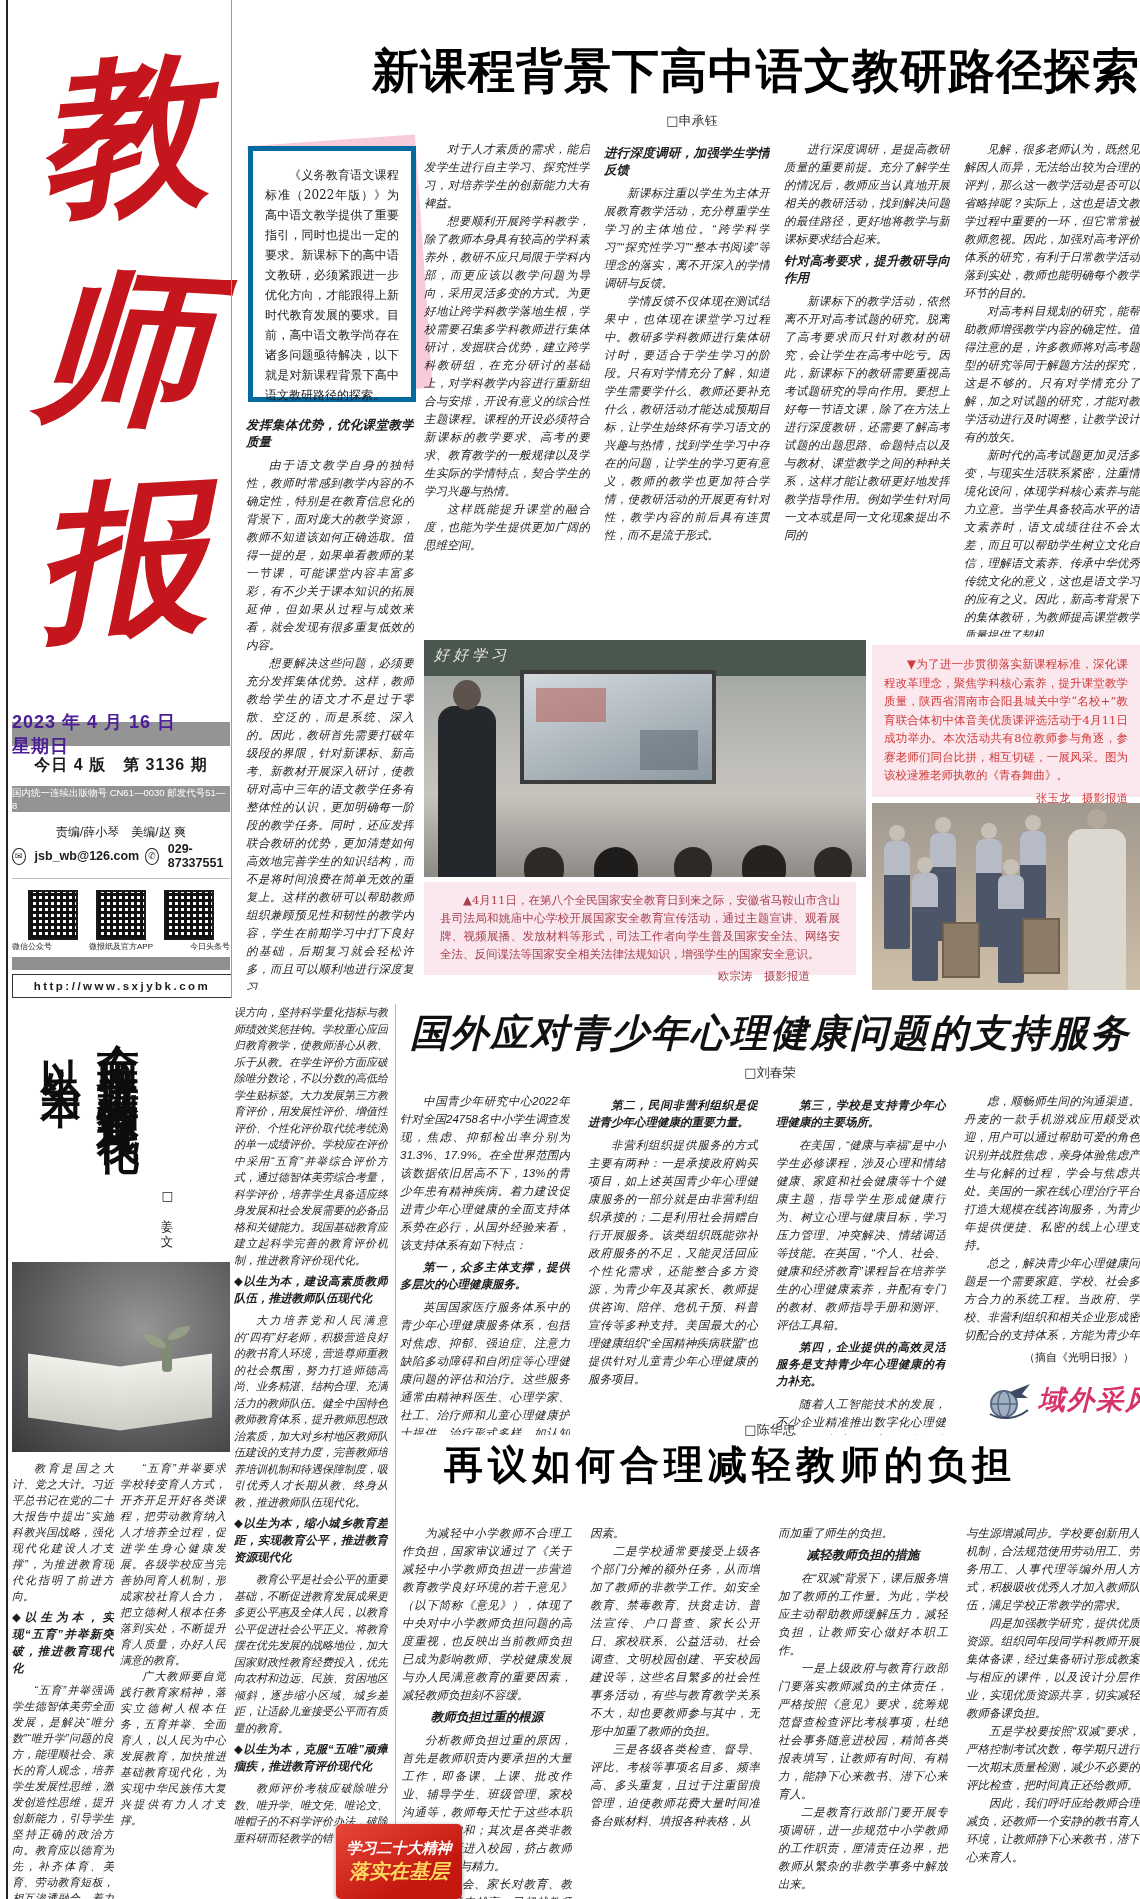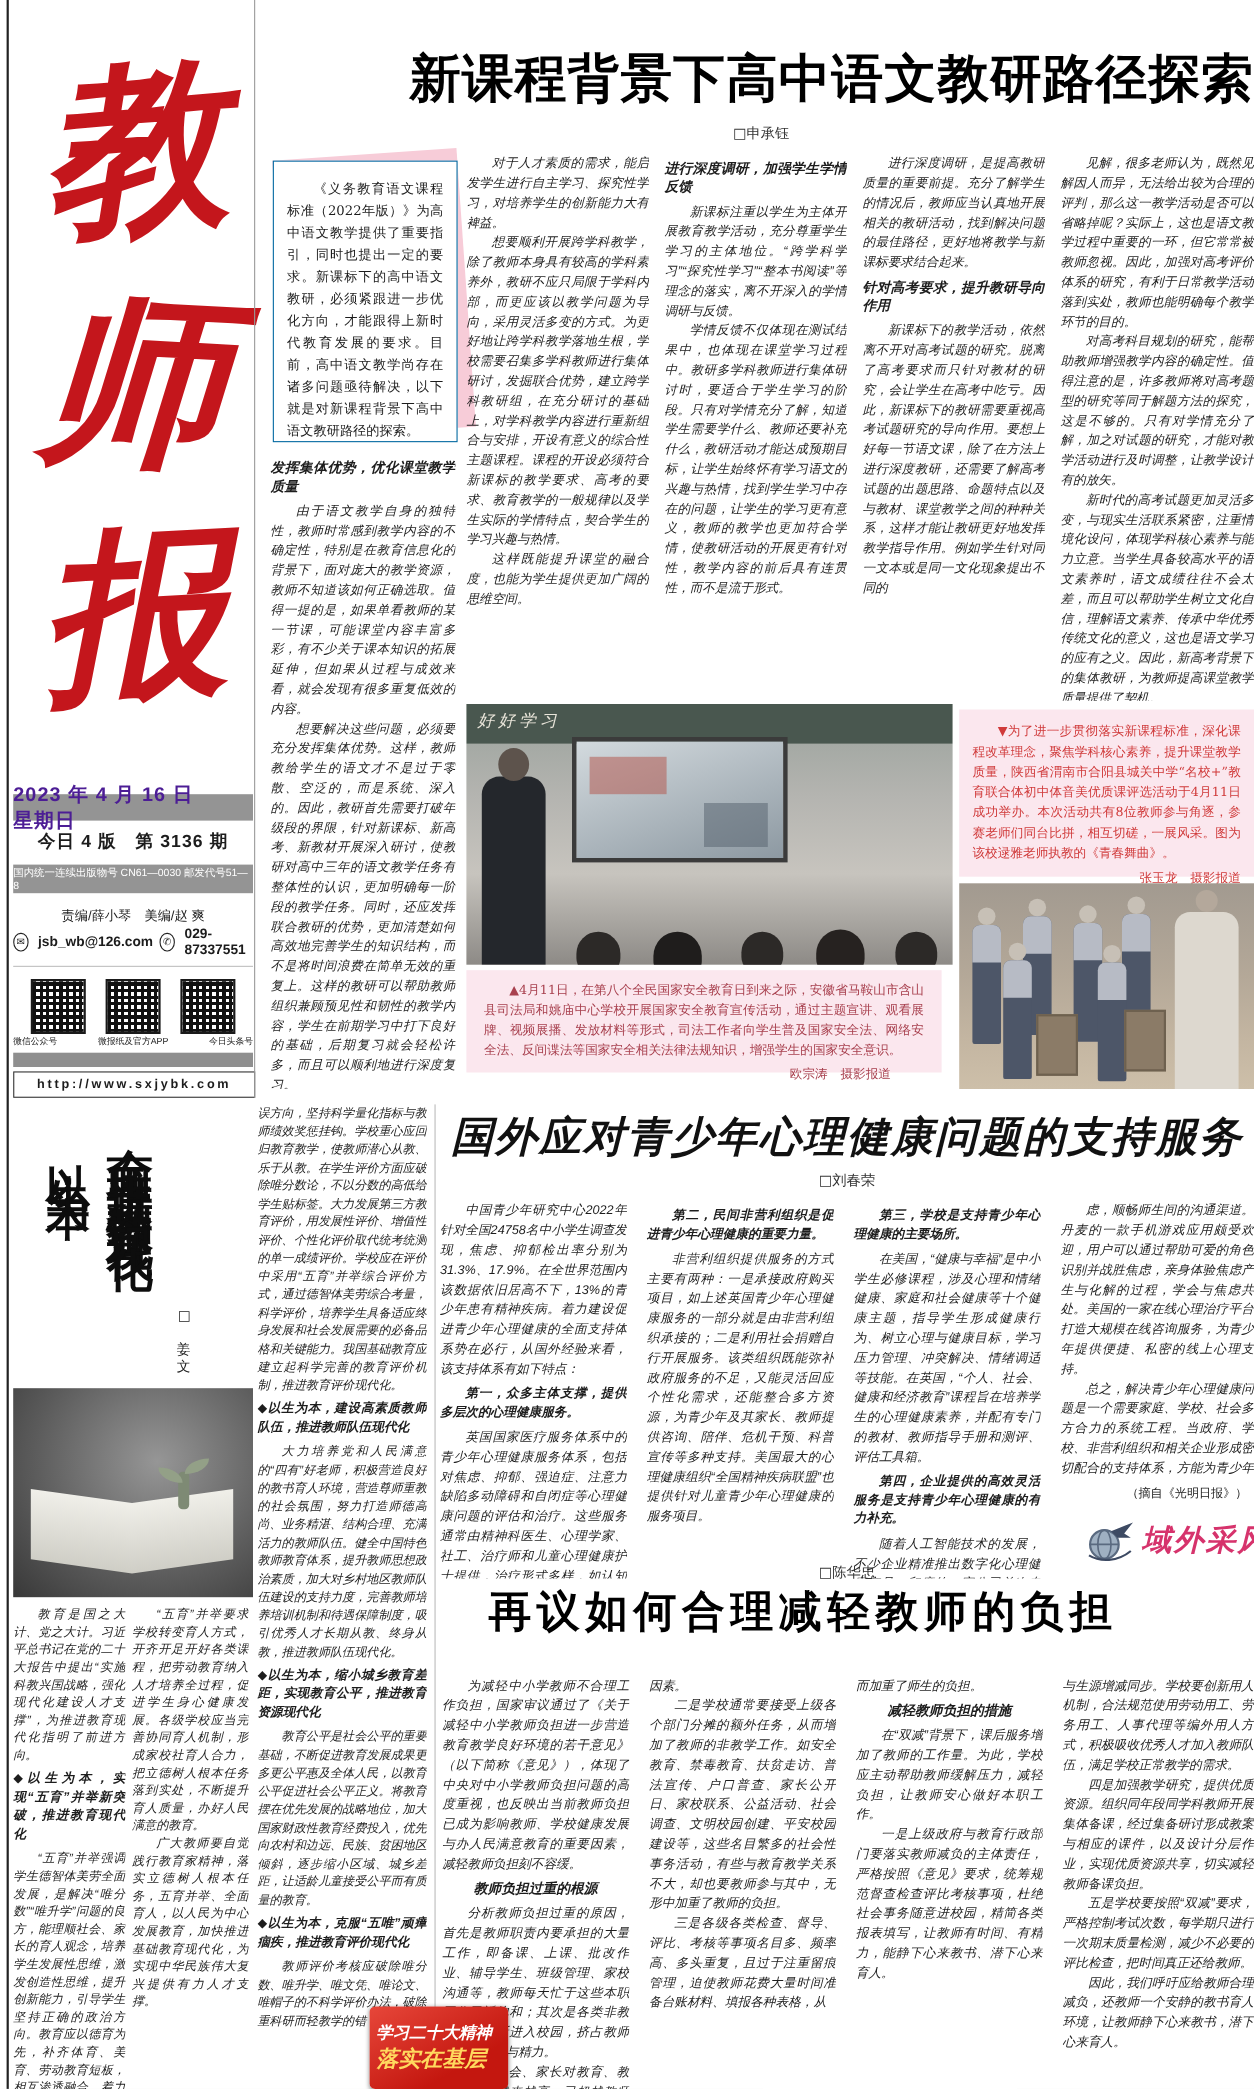--- a/index.html
+++ b/index.html
@@ -36,21 +36,21 @@
   .textcol{position:absolute;overflow:hidden;font-size:11.5px;line-height:18px;text-align:justify;color:#1d1d1d;}
   .textcol p{margin:0;text-indent:2em;font-style:italic;}
   .textcol p.sub{font-weight:bold;text-indent:0;font-size:12.5px;margin:5px 0;line-height:17px;}
   .textcol p.sub.center{text-align:center;}
   .textcol p.sub.indent{text-indent:2em;font-size:11.5px;}
   .smallcol{font-size:11px;line-height:16px;}
   
   .quote-wrap{position:absolute;}
   .quote-wrap::before{content:"";position:absolute;left:8px;top:-6px;right:-8px;bottom:8px;
       background:#f7ccd8;transform:rotate(-4deg);}
-  .quote-inner{position:relative;background:#fff;border:1px solid #0369a1;height:100%;box-sizing:border-box;
+  .quote-inner{position:relative;background:#fff;border:5px solid #0369a1;height:100%;box-sizing:border-box;
       padding:14px 12px;font-family:"DejaVu Serif",serif;font-size:12px;line-height:20px;text-align:justify;}
   .quote-inner p{margin:0;text-indent:2em;}
   
   .pinkbox{position:absolute;background:#fbe7ee;box-sizing:border-box;}
   .pinkbox .cap{margin:0;font-family:"DejaVu Serif",serif;text-align:justify;}
   .cap-red{color:#d03a3a;font-size:11.5px;line-height:18.5px;}
   .cap-maroon{color:#a8404e;font-size:11.5px;line-height:18px;}
   .credit{text-align:right;font-family:"DejaVu Serif",serif;margin:4px 0 0;}
   
   .photo{position:absolute;overflow:hidden;}
@@ -86,21 +86,21 @@
   .vtitle{position:absolute;writing-mode:vertical-rl;font-weight:900;color:#0d0d0d;
           font-family:"Liberation Sans","DejaVu Sans",sans-serif;z-index:5;}
   .vbyline{position:absolute;writing-mode:vertical-rl;font-size:12.5px;color:#222;z-index:5;
            font-family:"DejaVu Serif",serif;letter-spacing:6px;}
   
   .stamp{position:absolute;display:flex;align-items:center;gap:6px;}
   .stamp-text{font-family:"DejaVu Serif",serif;font-style:italic;font-weight:bold;font-size:27px;
               color:#d6336c;letter-spacing:2px;white-space:nowrap;}
   
   .slogan{position:absolute;background:linear-gradient(150deg,#e7473a 0%,#c4170f 70%);border-radius:5px;
-          box-shadow:0 1px 4px rgba(0,0,0,.4);display:flex;flex-direction:column;
+          box-shadow:0 1px 4px rgba(0,0,0,.4);display:flex;flex-direction:column;align-items:center;
           justify-content:center;z-index:8;padding:4px 6px;box-sizing:border-box;}
   .slogan .l1{color:#fff;font-size:15px;font-weight:bold;font-family:"DejaVu Serif",serif;font-style:italic;white-space:nowrap;}
   .slogan .l2{color:#ffd95e;font-size:20px;font-weight:bold;font-family:"DejaVu Serif",serif;font-style:italic;white-space:nowrap;}
   .source-line{position:absolute;font-size:11px;text-align:right;color:#222;}
 </style>
 </head>
 <body>
 
 <div id="page">
 
@@ -297,20 +297,21 @@
   <div class="textcol" style="left:590px;top:1524px;width:170px;height:375px;">
     <p style="text-indent:0;">因素。</p>
     <p>二是学校通常要接受上级各个部门分摊的额外任务，从而增加了教师的非教学工作。如安全教育、禁毒教育、扶贫走访、普法宣传、户口普查、家长公开日、家校联系、公益活动、社会调查、文明校园创建、平安校园建设等，这些名目繁多的社会性事务活动，有些与教育教学关系不大，却也要教师参与其中，无形中加重了教师的负担。</p>
     <p>三是各级各类检查、督导、评比、考核等事项名目多、频率高、多头重复，且过于注重留痕管理，迫使教师花费大量时间准备台账材料、填报各种表格，从</p>
   </div>
   <div class="textcol" style="left:778px;top:1524px;width:170px;height:375px;">
     <p style="text-indent:0;">而加重了师生的负担。</p>
     <p class="sub center">减轻教师负担的措施</p>
     <p>在“双减”背景下，课后服务增加了教师的工作量。为此，学校应主动帮助教师缓解压力，减轻负担，让教师安心做好本职工作。</p>
     <p>一是上级政府与教育行政部门要落实教师减负的主体责任，严格按照《意见》要求，统筹规范督查检查评比考核事项，杜绝社会事务随意进校园，精简各类报表填写，让教师有时间、有精力，能静下心来教书、潜下心来育人。</p>
+    <p>二是教育行政部门要开展专项调研，进一步规范中小学教师的工作职责，厘清责任边界，把教师从繁杂的非教学事务中解放出来。</p>
   </div>
   <div class="textcol" style="left:966px;top:1524px;width:174px;height:375px;">
     <p style="text-indent:0;">与生源增减同步。学校要创新用人机制，合法规范使用劳动用工、劳务用工、人事代理等编外用人方式，积极吸收优秀人才加入教师队伍，满足学校正常教学的需求。</p>
     <p>四是加强教学研究，提供优质资源。组织同年段同学科教师开展集体备课，经过集备研讨形成教案与相应的课件，以及设计分层作业，实现优质资源共享，切实减轻教师备课负担。</p>
     <p>五是学校要按照“双减”要求，严格控制考试次数，每学期只进行一次期末质量检测，减少不必要的评比检查，把时间真正还给教师。</p>
     <p>因此，我们呼吁应给教师合理减负，还教师一个安静的教书育人环境，让教师静下心来教书，潜下心来育人。</p>
   </div>
 
   <div class="slogan" style="left:336px;top:1824px;width:126px;height:75px;">
     <span class="l1">学习二十大精神</span>

